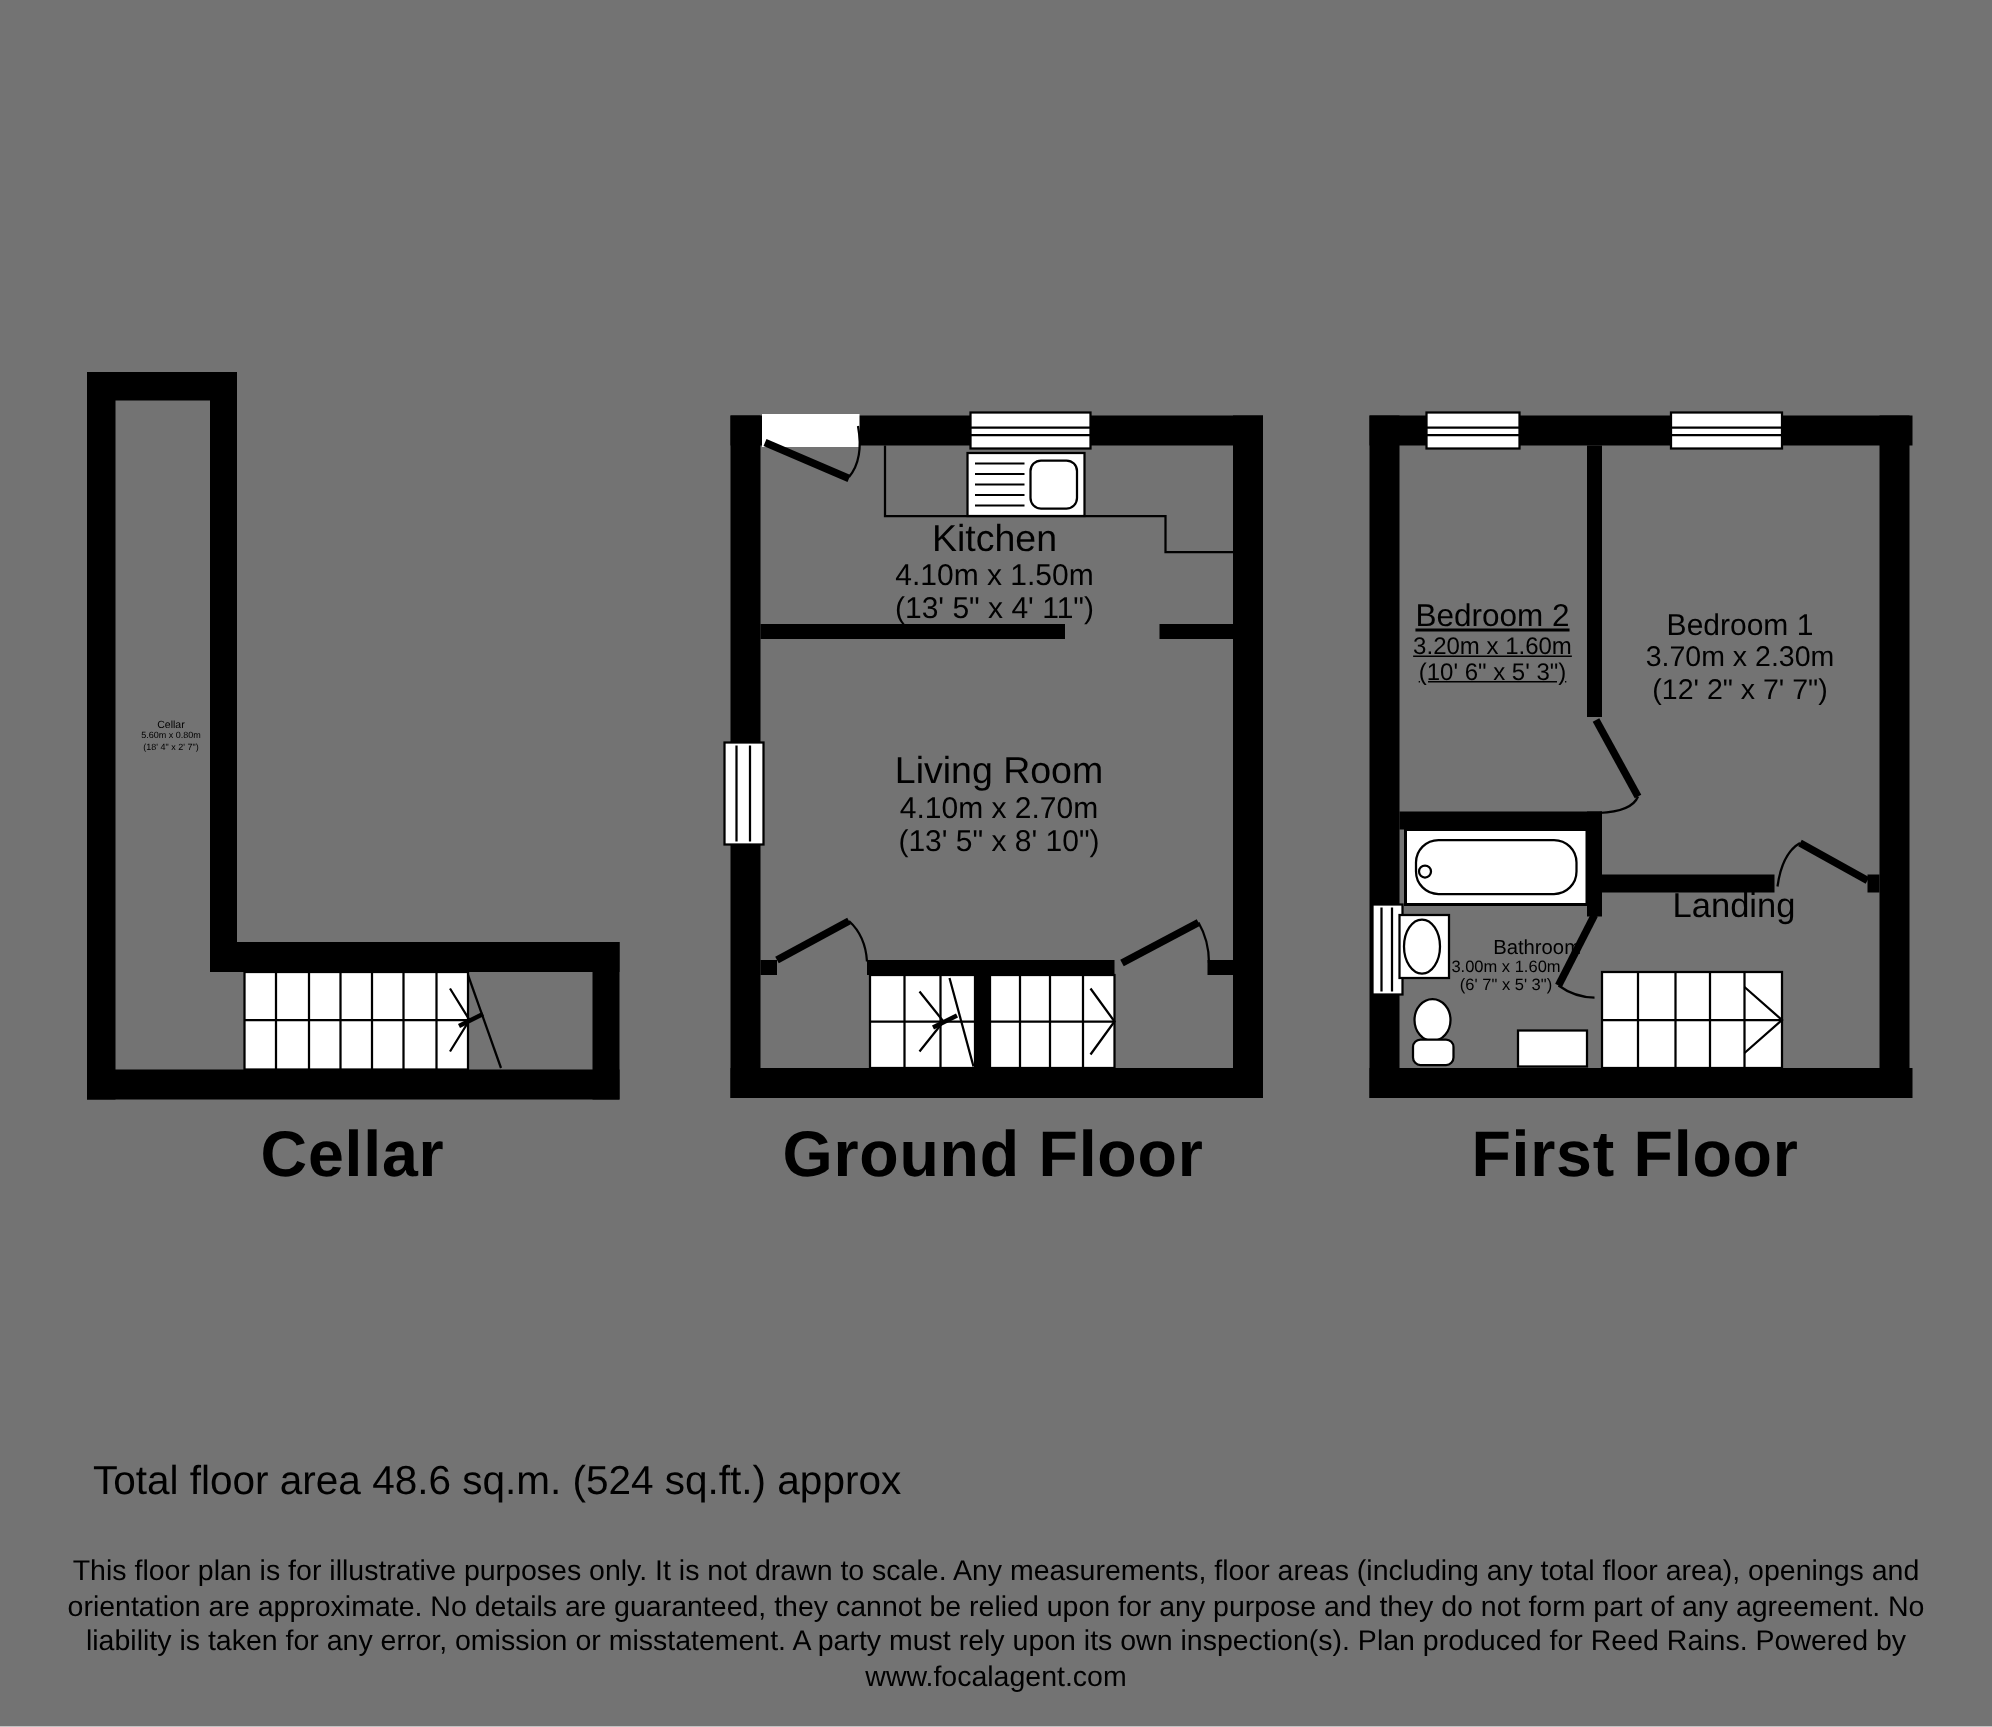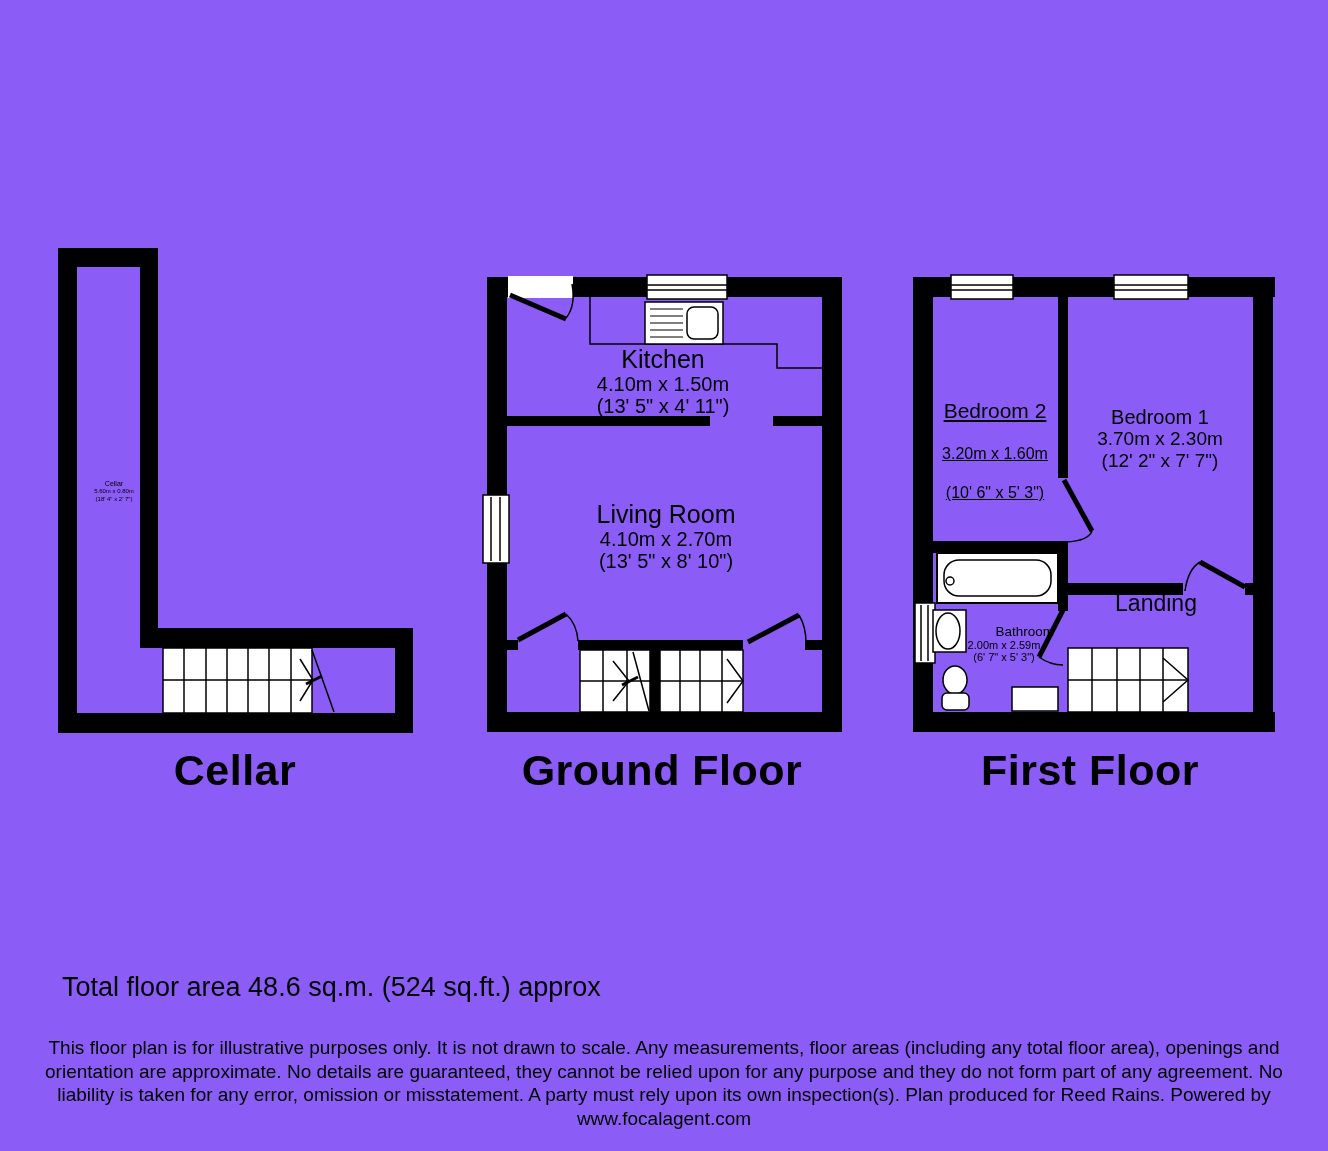--- a/index.html
+++ b/index.html
@@ -1,29 +1,29 @@
 <!DOCTYPE html>
 <html><head>
 <meta charset="utf-8">
 <style>
   html,body{margin:0;padding:0;background:#ffffff;}
   #canvas{
-    position:relative;width:1328px;height:1151px;background:#8b5cf6;
+    position:relative;width:1328px;height:1151px;background:#737373;
     font-family:"Liberation Sans", sans-serif;color:#000;overflow:hidden;
   }
   #plan-svg{position:absolute;left:0;top:0;}
   .room-label{position:absolute;text-align:center;line-height:1.12;color:#000;}
   .room-label .nm{display:block;}
   .room-label .dm{display:block;}
   .lbl-kitchen .nm,.lbl-living .nm{font-size:25px;}
   .lbl-kitchen .dm,.lbl-living .dm{font-size:20px;}
   .lbl-bed1 .nm{font-size:20px;}
   .lbl-bed1 .dm{font-size:19px;}
   .lbl-bed2 .nm{font-size:21px;}
-  .lbl-bed2 .dm{font-size:16px;margin-top:22px;}
+  .lbl-bed2 .dm{font-size:16px;}
   .lbl-bath .nm{font-size:13.5px;text-align:right;}
   .lbl-bath .dm{font-size:11px;}
   .lbl-landing .nm{font-size:23px;}
   .lbl-cellar{line-height:1.2;}
   .lbl-cellar .nm{font-size:7px;}
   .lbl-cellar .dm{font-size:6px;}
   .floor-title{
     position:absolute;text-align:center;font-size:43px;font-weight:bold;
     letter-spacing:0.5px;width:320px;
   }
@@ -229,21 +229,21 @@
   </div>
 
   <div class="room-label lbl-bed1" style="left:1060px;top:406px;width:200px;">
     <span class="nm">Bedroom 1</span>
     <span class="dm">3.70m x 2.30m</span>
     <span class="dm">(12' 2" x 7' 7")</span>
   </div>
 
   <div class="room-label lbl-bath" style="left:954px;top:624px;width:100px;">
     <span class="nm">Bathroom</span>
-    <span class="dm">2.00m x 2.59m</span>
+    <span class="dm">3.00m x 1.60m</span>
     <span class="dm">(6' 7" x 5' 3")</span>
   </div>
 
   <div class="room-label lbl-landing" style="left:1076px;top:591px;width:160px;">
     <span class="nm">Landing</span>
   </div>
 
   <div class="floor-title" style="left:75px;top:746px;">Cellar</div>
   <div class="floor-title" style="left:930px;top:746px;">First Floor</div>
   <div class="floor-title" style="left:502px;top:746px;">Ground Floor</div>

